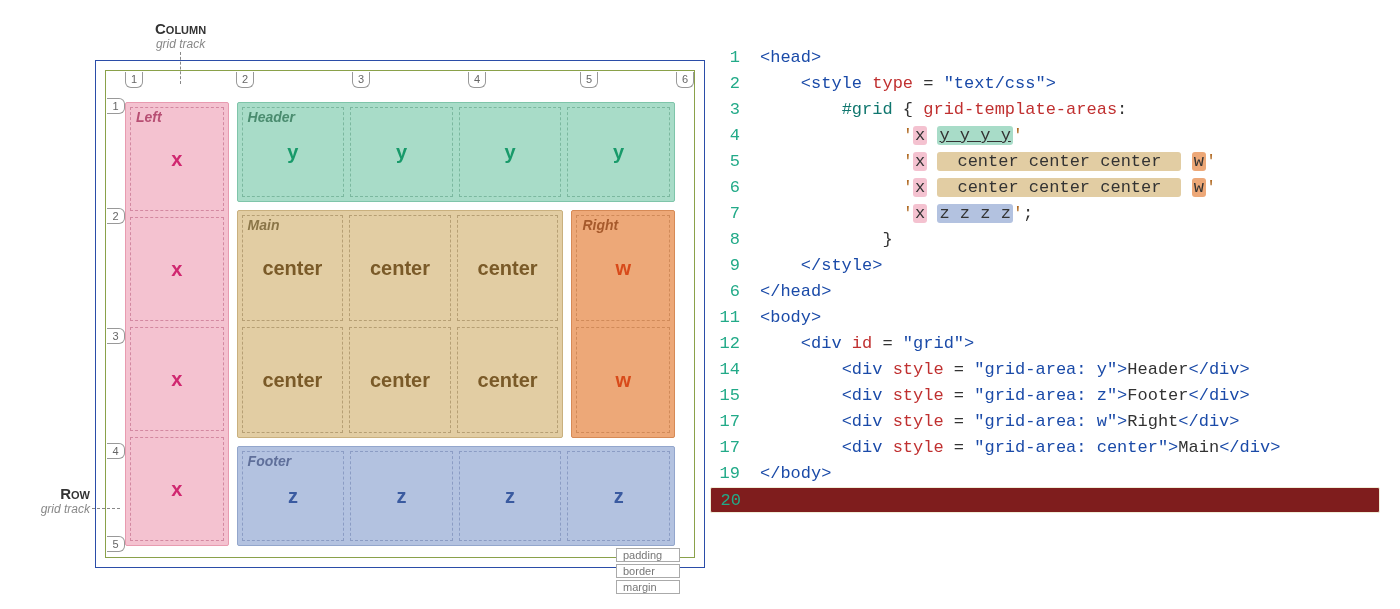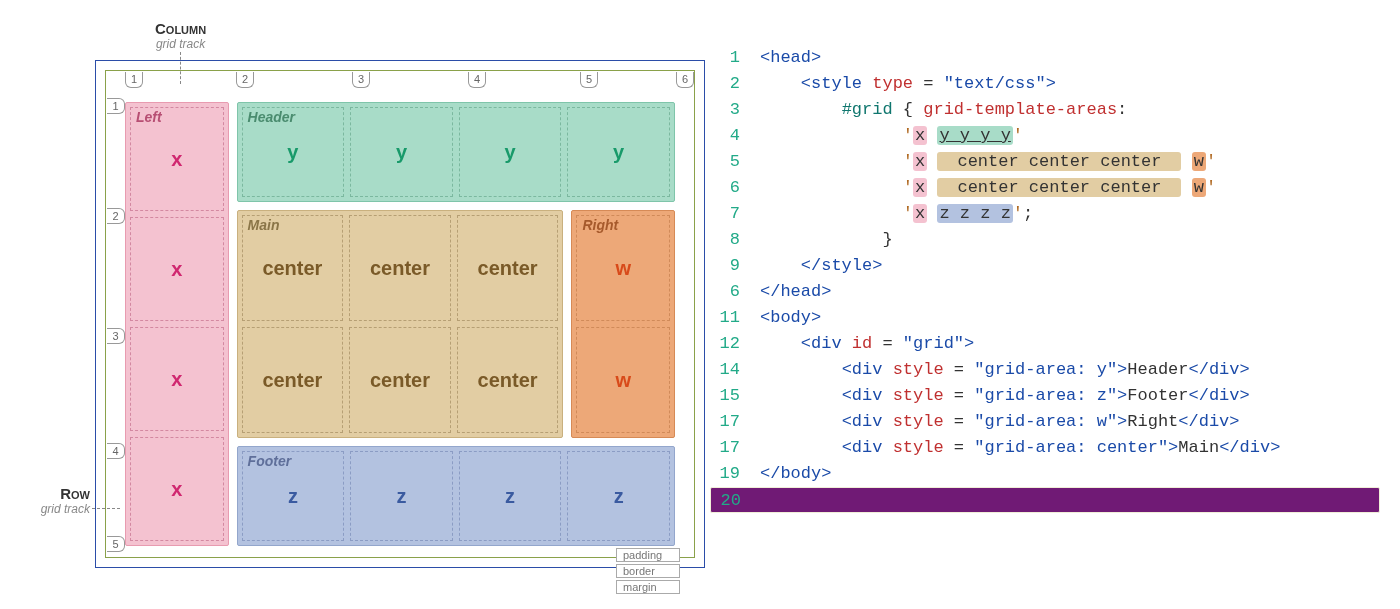--- a/index.html
+++ b/index.html
@@ -70,21 +70,21 @@
   .val { color: #1a4aa8; }
   .sel { color: #0f766e; }
   .prop { color: #c03030; }
   .txt { color: #333; }
   .hl-x { background: #f4c2d0; border-radius: 3px; padding: 0 2px; }
   .hl-y { background: #a8dcc8; border-radius: 3px; padding: 0 2px; text-decoration: underline; }
   .hl-c { background: #e2cda3; border-radius: 3px; padding: 0 20px; }
   .hl-w { background: #eda878; border-radius: 3px; padding: 0 2px; }
   .hl-z { background: #b3c2e0; border-radius: 3px; padding: 0 2px; }
   .quote { color: #b06820; }
-  .codeblock-last { background: #701a75; height: 26px; border: 1px solid #f0eed8; border-radius: 2px; }
+  .codeblock-last { background: #7f1d1d; height: 26px; border: 1px solid #f0eed8; border-radius: 2px; }
 </style>
 </head>
 <body>
 
 <div class="left-panel">
   <div class="label-column">
     <div class="col-name">Column</div>
     <div class="track">grid track</div>
   </div>
   <div class="dash-v" style="left:160px;top:32px;height:32px"></div>

